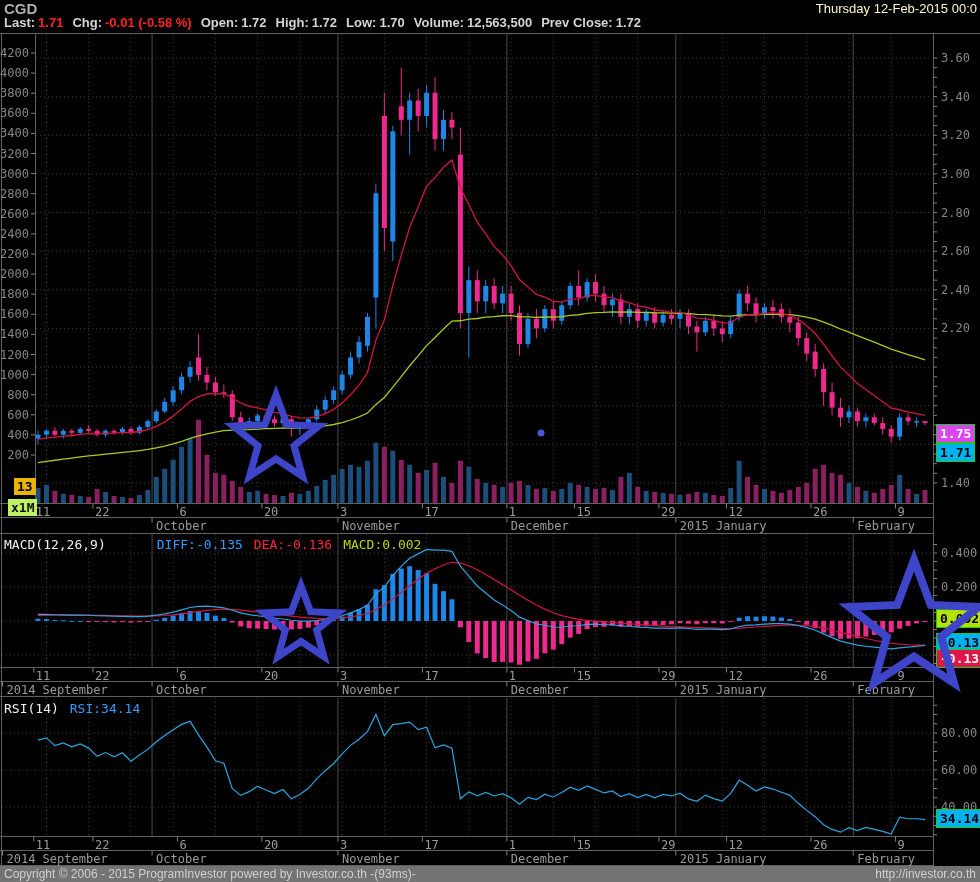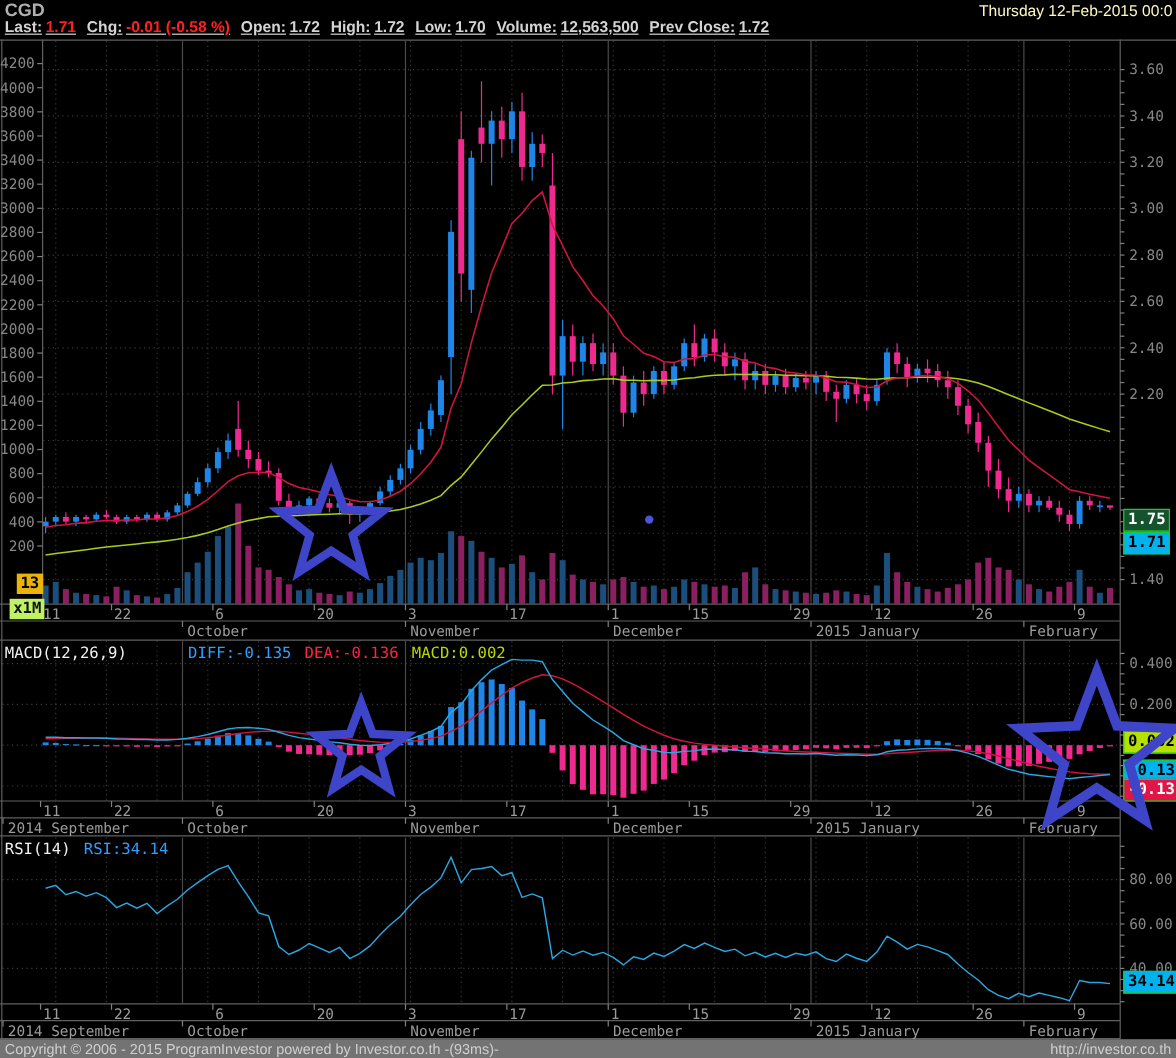--- a/index.html
+++ b/index.html
@@ -2,21 +2,21 @@
 <html><head>
 <meta charset="utf-8">
 <style>
   html,body{margin:0;padding:0;background:#000;width:980px;height:882px;overflow:hidden;}
   #app{position:relative;width:980px;height:882px;background:#000;font-family:"DejaVu Sans Mono",monospace;}
   svg{position:absolute;left:0;top:0;}
   #overlay{pointer-events:none;}
   .hdr{position:absolute;font-family:"Liberation Sans",sans-serif;white-space:nowrap;}
   #symbol-title{left:4px;top:0px;font-size:15px;font-weight:bold;color:#b0b0b0;}
   #stats-row{left:4px;top:15px;font-size:13px;font-weight:bold;color:#d4d4d4;}
-  #stats-row .stat{margin-right:9px;text-decoration:underline;}
+  #stats-row .stat{margin-right:9px;}
   #stats-row .lab{color:#d4d4d4;margin-right:3px;}
   #date-field{right:3px;top:1px;font-size:13px;color:#fef9c3;}
   .legend{position:absolute;font-size:13px;white-space:nowrap;z-index:3;}
   .legend span{margin-right:11px;}
   #main-legend{left:44px;top:36px;}
   #macd-legend{left:4px;top:537px;}
   #rsi-legend{left:4px;top:701px;}
   .badge{position:absolute;z-index:3;font-size:13px;font-weight:bold;height:17px;line-height:17px;padding:0 3px;white-space:nowrap;}
   .footer-bar{position:absolute;left:0;top:866px;width:980px;height:16px;background:#737373;z-index:3;
               font-family:"Liberation Sans",sans-serif;font-size:12px;color:#cfcfcf;}
@@ -838,21 +838,21 @@
   <div class="hdr" id="date-field">Thursday 12-Feb-2015 00:0</div>
 
   <div class="legend" id="macd-legend">
     <span id="lg-macd-t" style="color: rgb(240, 240, 240);">MACD(12,26,9)</span><span id="lg-diff" style="color: rgb(46, 159, 255); margin-left: 40px;">DIFF:-0.135</span><span id="lg-dea" style="color: rgb(255, 35, 66);">DEA:-0.136</span><span id="lg-macd-v" style="color: rgb(184, 216, 0);">MACD:0.002</span>
   </div>
   <div class="legend" id="rsi-legend">
     <span id="lg-rsi-t" style="color: rgb(240, 240, 240);">RSI(14)</span><span id="lg-rsi-v" style="color: rgb(46, 159, 255);">RSI:34.14</span>
   </div>
 
   <div class="badge" id="badge-ema50" style="left: 980px; top: 374px; background: #fdba74; color: rgb(0, 0, 0); border: 1px solid rgb(30, 203, 30);">2.02</div>
-  <div class="badge" id="badge-ema10" style="left: 936px; top: 424px; background: #14532d; color: rgb(255, 255, 255); border: 1px solid rgb(30, 203, 30);">1.75</div>
+  <div class="badge" id="badge-ema10" style="left: 936px; top: 424px; background: #d946ef; color: rgb(255, 255, 255); border: 1px solid rgb(30, 203, 30);">1.75</div>
   <div class="badge" id="badge-last" style="left: 936px; top: 443px; background: rgb(0, 178, 238); color: rgb(0, 0, 0); border: 1px solid rgb(30, 203, 30);">1.71</div>
   <div class="badge" id="badge-vol" style="left: 14px; top: 478px; background: #eab308; color: rgb(0, 0, 0);">13</div>
   <div class="badge" id="badge-volunit" style="left: 8px; top: 499px; background: #bef264; color: rgb(17, 17, 17);">x1M</div>
   <div class="badge" id="badge-macd" style="left: 936px; top: 609px; background: rgb(182, 224, 0); color: rgb(0, 0, 0); border: 1px solid rgb(30, 203, 30);">0.002</div>
   <div class="badge" id="badge-diff" style="left: 936px; top: 633px; background: rgb(0, 178, 238); color: rgb(0, 0, 0); border: 1px solid rgb(30, 203, 30);">-0.135</div>
   <div class="badge" id="badge-dea" style="left: 936px; top: 649px; background: rgb(225, 21, 72); color: rgb(255, 255, 255); border: 1px solid rgb(30, 203, 30);">-0.136</div>
   <div class="badge" id="badge-rsi" style="left: 936px; top: 809px; background: rgb(0, 178, 238); color: rgb(0, 0, 0); border: 1px solid rgb(30, 203, 30);">34.14</div>
 
   <div class="footer-bar">
     <span id="footer-copyright">Copyright © 2006 - 2015 ProgramInvestor powered by Investor.co.th -(93ms)-</span>

